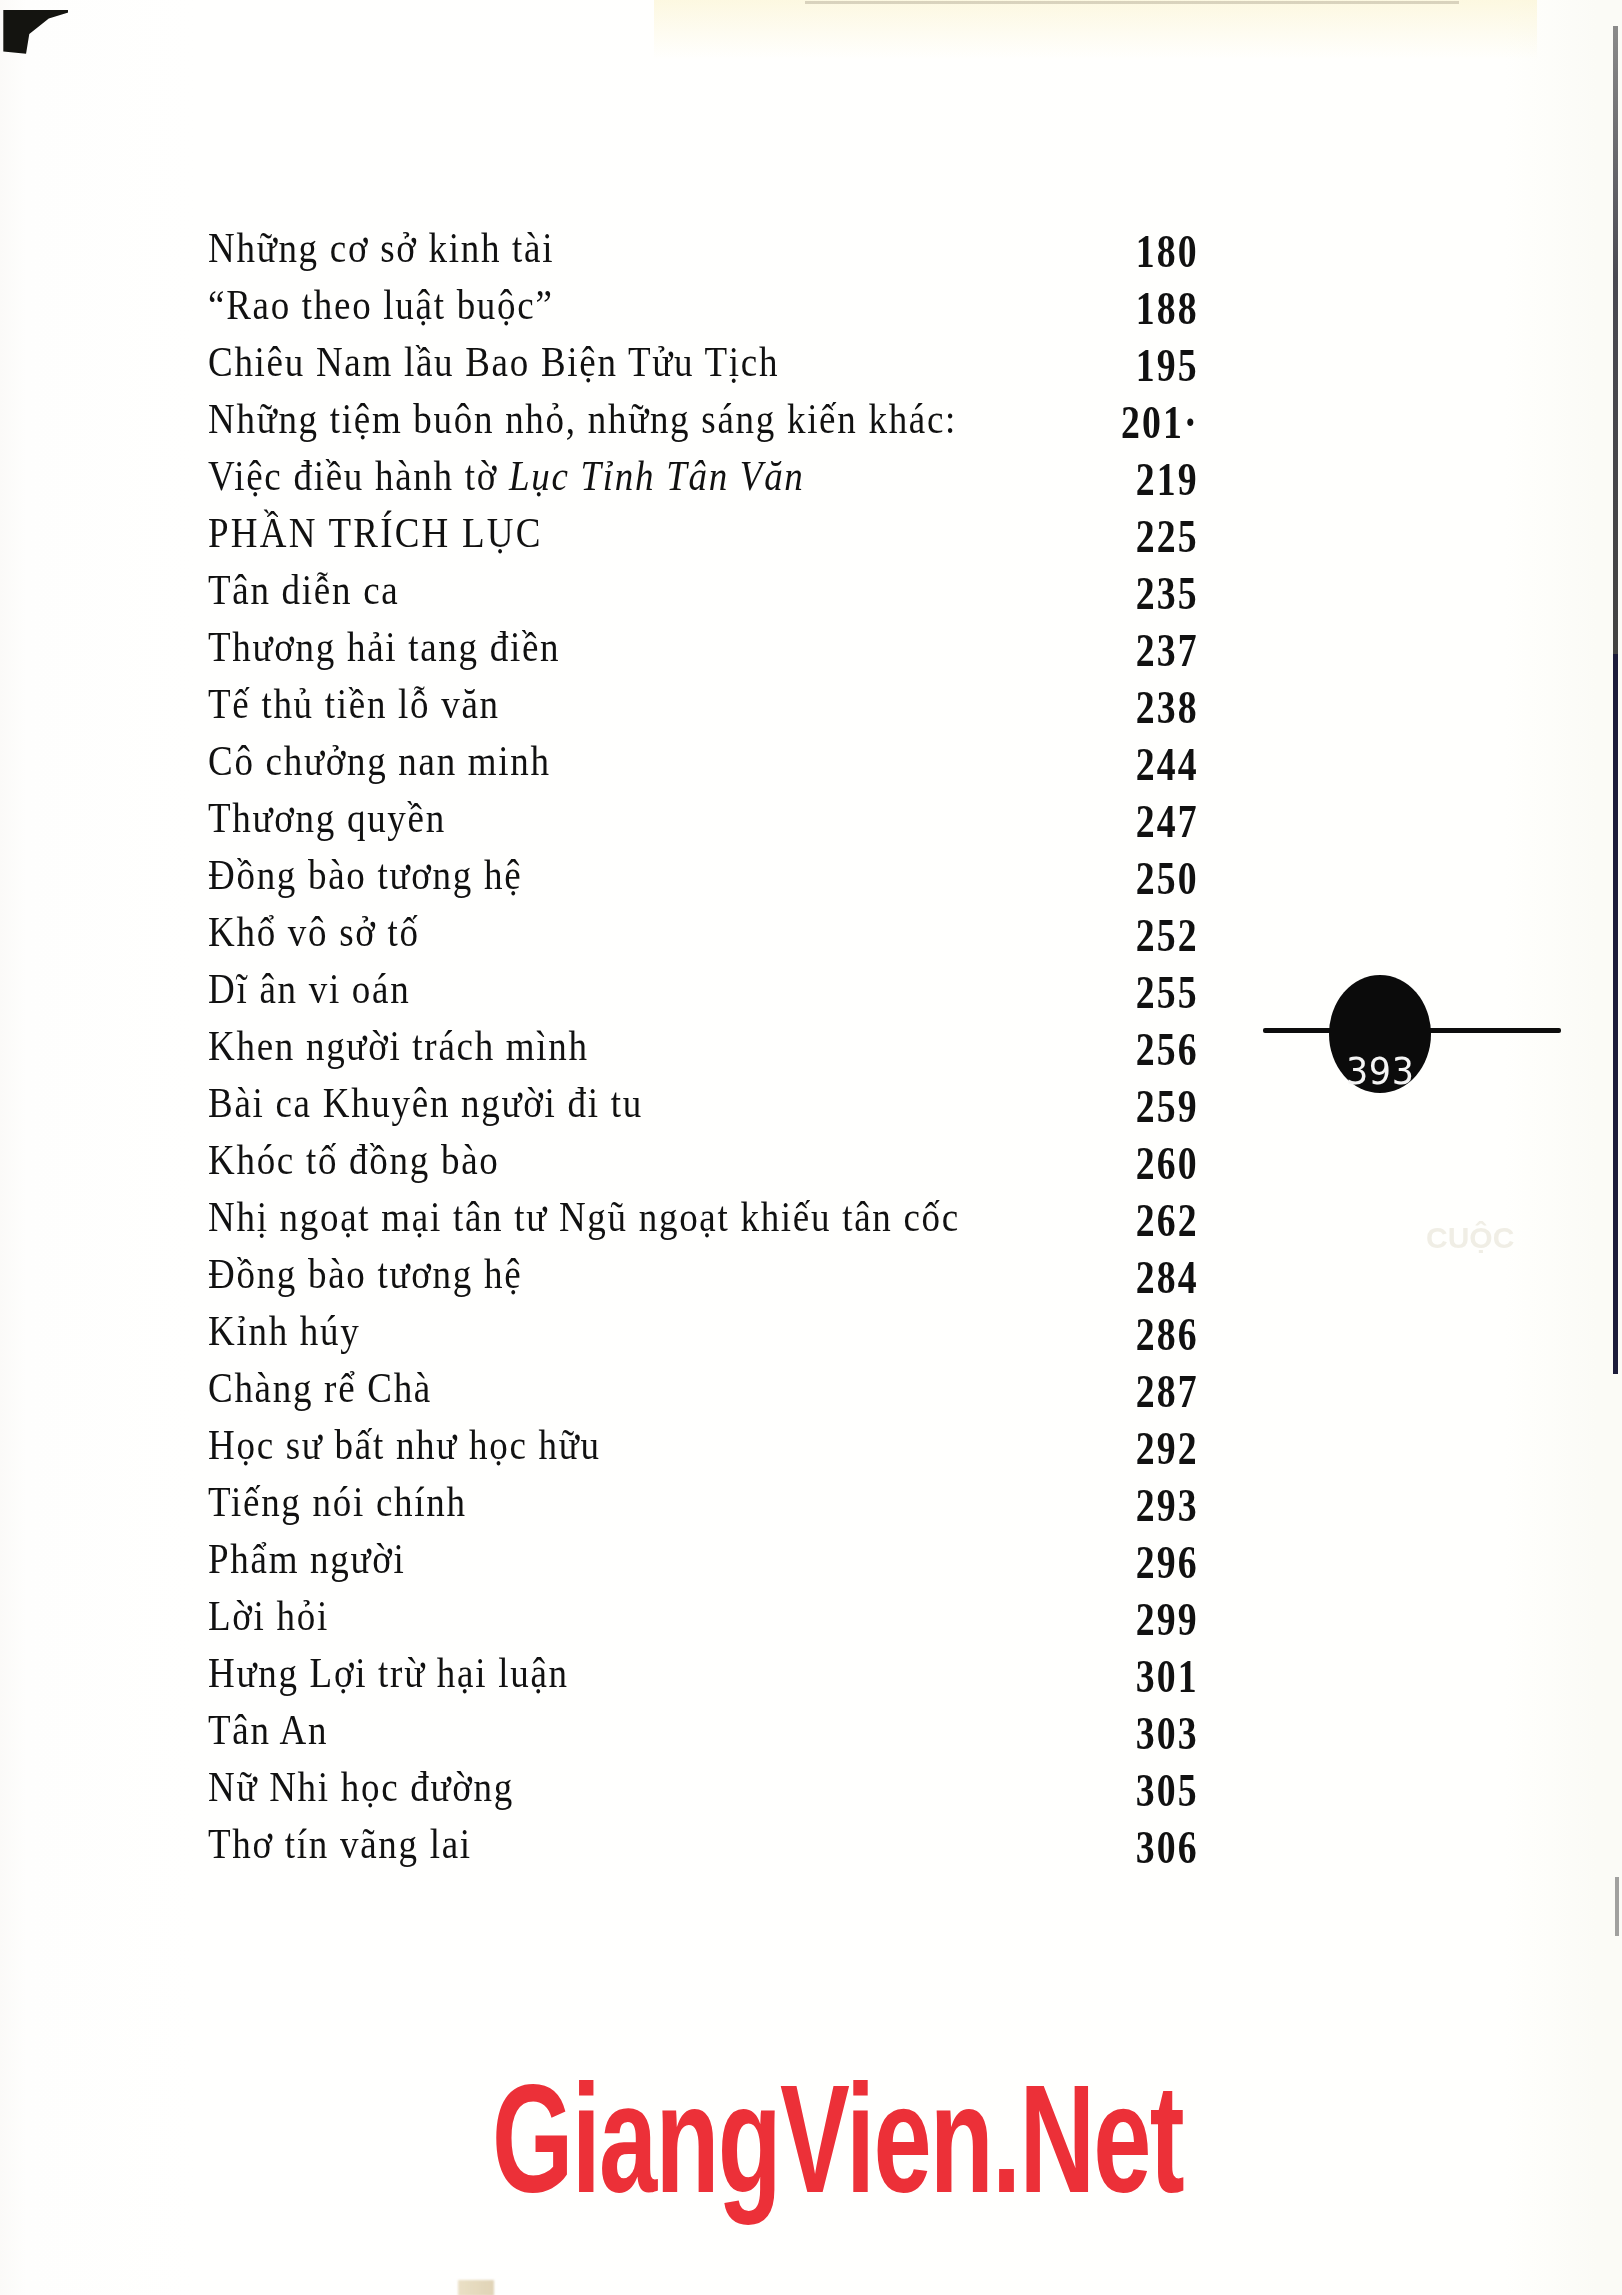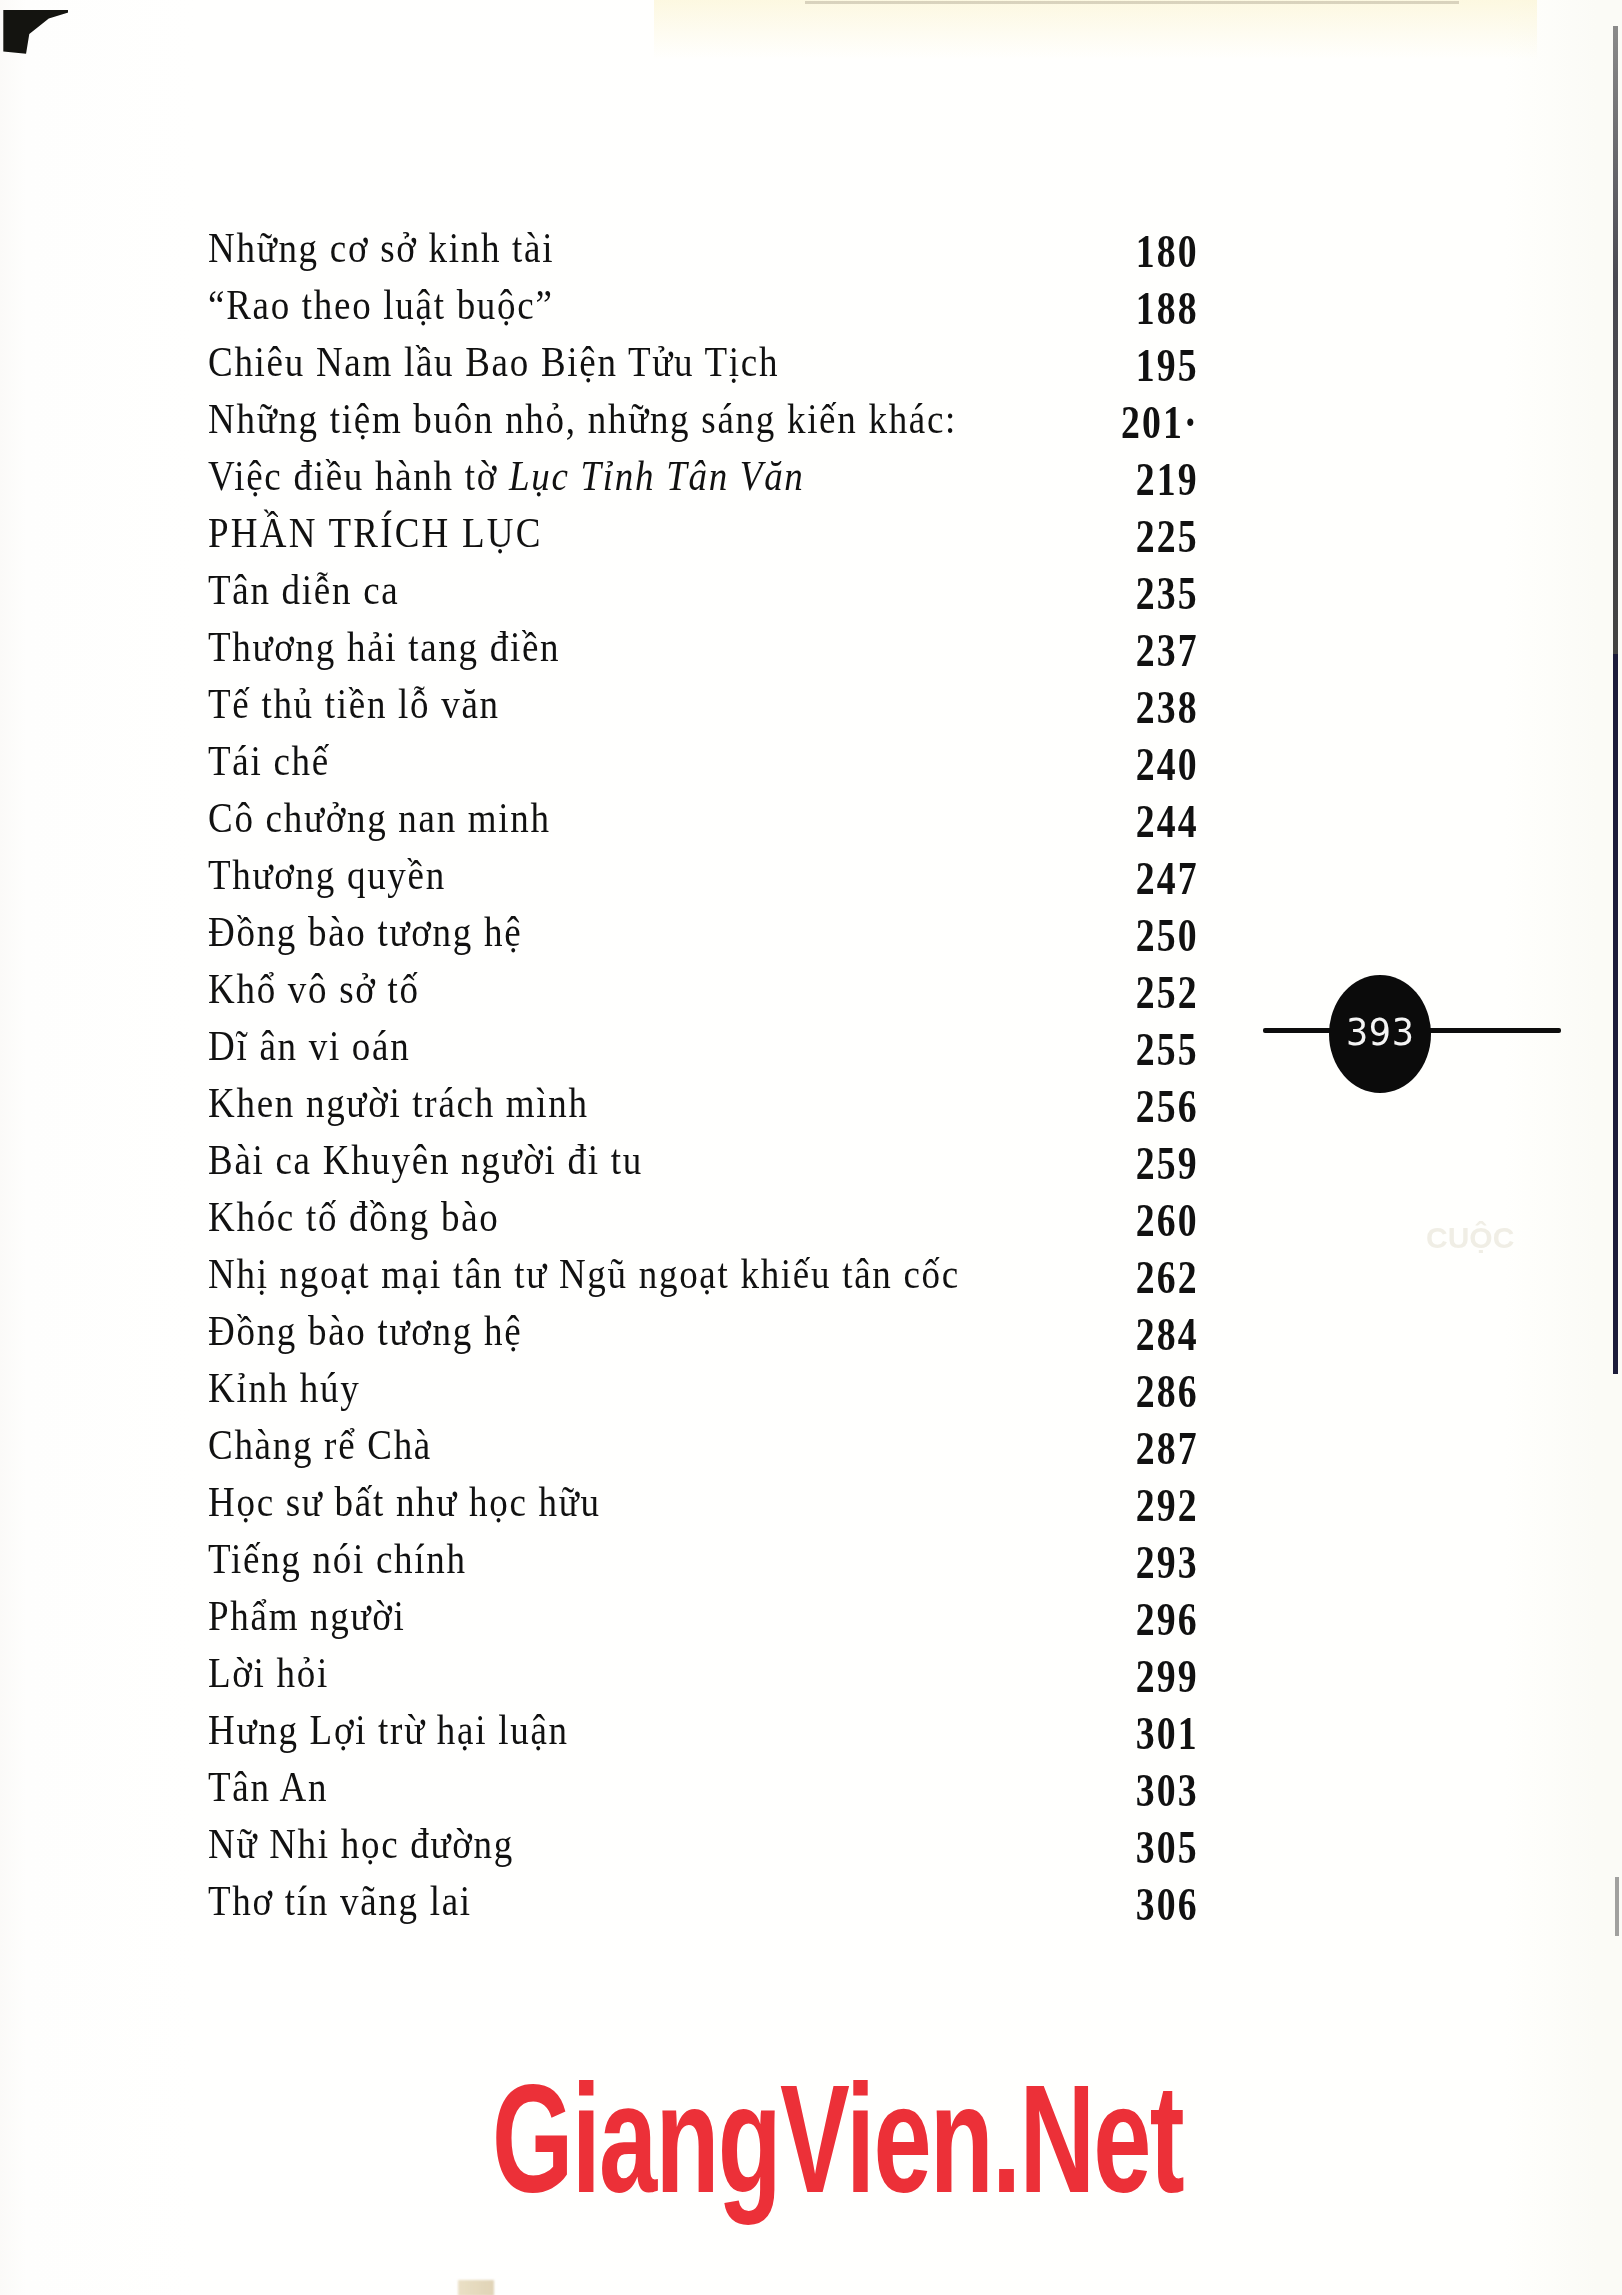--- a/index.html
+++ b/index.html
@@ -126,21 +126,21 @@
   }
   .badge {
     position: absolute;
     left: 1329px;
     top: 975px;
     width: 102px;
     height: 118px;
     border-radius: 50%;
     background: #0b0b0b;
     display: flex;
-    align-items: center;
+    align-items: flex-end;
     justify-content: center;
   }
   .badge-text {
     color: #f4f4f4;
     font-family: "DejaVu Sans", "Liberation Sans", sans-serif;
     font-size: 38px;
     letter-spacing: 0.7px;
     transform: scaleX(0.92);
     margin-top: -3.9px;
   }
@@ -216,24 +216,20 @@
       </div>
       <div class="toc-row">
         <span class="toc-title">Thương hải tang điền</span>
         <span class="toc-page">237</span>
       </div>
       <div class="toc-row">
         <span class="toc-title">Tế thủ tiền lỗ văn</span>
         <span class="toc-page">238</span>
       </div>
       <div class="toc-row">
-        <span class="toc-title">Tái chế</span>
-        <span class="toc-page">240</span>
-      </div>
-      <div class="toc-row">
         <span class="toc-title">Cô chưởng nan minh</span>
         <span class="toc-page">244</span>
       </div>
       <div class="toc-row">
         <span class="toc-title">Thương quyền</span>
         <span class="toc-page">247</span>
       </div>
       <div class="toc-row">
         <span class="toc-title">Đồng bào tương hệ</span>
         <span class="toc-page">250</span>

